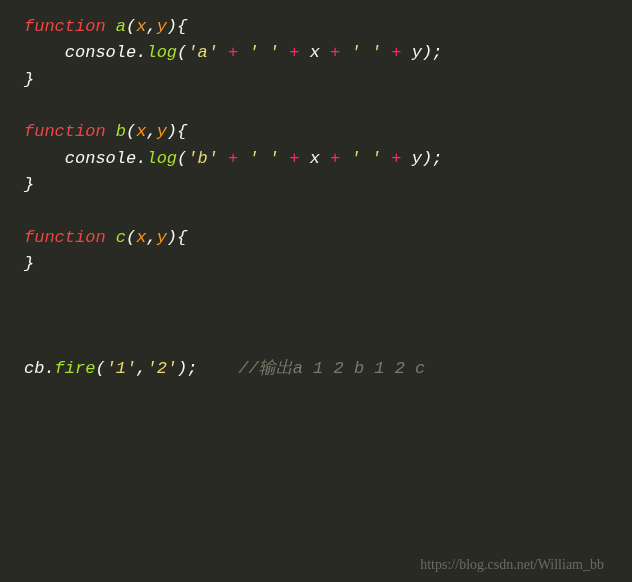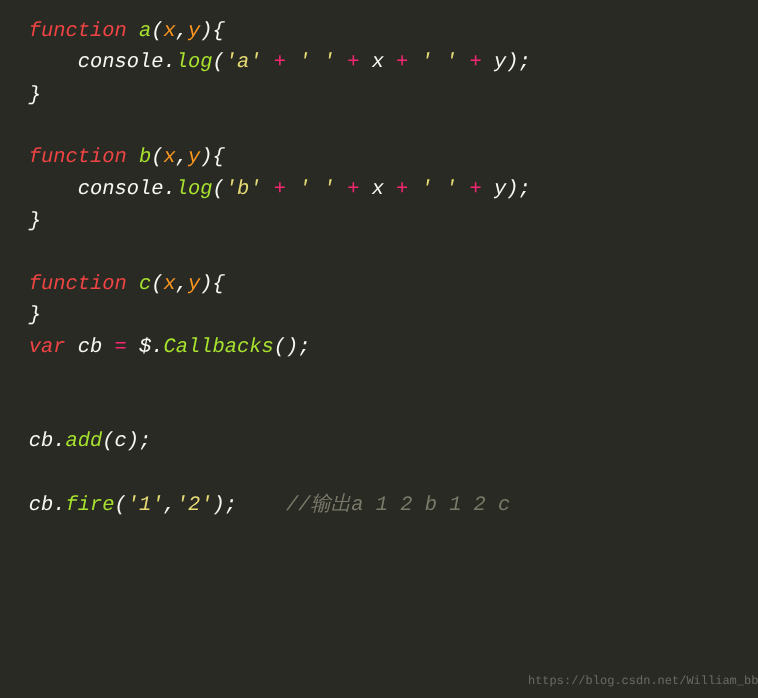--- a/index.html
+++ b/index.html
@@ -21,50 +21,48 @@
   .fn { color: #a6e22e; }
   .param { color: #fd971f; font-style: italic; }
   .id { color: #f8f8f2; }
   .punct { color: #f8f8f2; }
   .op { color: #f92672; }
   .str { color: #e6db74; }
   .comment { color: #7a7a6a; margin-top: 23px; }
   .watermark {
     position: absolute;
     bottom: 6px;
-    right: 0;
-    font-size: 10px;
+    right: 28px;
+    font-size: 14px;
     color: rgba(200,200,200,0.4);
     font-style: normal;
-    font-family: Liberation Mono, monospace;
+    font-family: Liberation Serif, serif;
   }
 </style>
 </head>
 <body>
 
 <div>
 
 <div class="line"><span class="kw">function</span> <span class="fn">a</span><span class="punct">(</span><span class="param">x</span><span class="punct">,</span><span class="param">y</span><span class="punct">)</span><span class="punct">{</span></div>
 <div class="line indent"><span class="id">console</span><span class="punct">.</span><span class="fn">log</span><span class="punct">(</span><span class="str">'a'</span><span class="op"> + </span><span class="str">' '</span><span class="op"> + </span><span class="id">x</span><span class="op"> + </span><span class="str">' '</span><span class="op"> + </span><span class="id">y</span><span class="punct">)</span><span class="punct">;</span></div>
 <div class="line"><span class="punct">}</span></div>
 <div class="line"> </div>
 
 <div class="line"><span class="kw">function</span> <span class="fn">b</span><span class="punct">(</span><span class="param">x</span><span class="punct">,</span><span class="param">y</span><span class="punct">)</span><span class="punct">{</span></div>
 <div class="line indent"><span class="id">console</span><span class="punct">.</span><span class="fn">log</span><span class="punct">(</span><span class="str">'b'</span><span class="op"> + </span><span class="str">' '</span><span class="op"> + </span><span class="id">x</span><span class="op"> + </span><span class="str">' '</span><span class="op"> + </span><span class="id">y</span><span class="punct">)</span><span class="punct">;</span></div>
 <div class="line"><span class="punct">}</span></div>
 <div class="line"> </div>
 
 <div class="line"><span class="kw">function</span> <span class="fn">c</span><span class="punct">(</span><span class="param">x</span><span class="punct">,</span><span class="param">y</span><span class="punct">)</span><span class="punct">{</span></div>
 <div class="line"><span class="punct">}</span></div>
 
-<div class="line"><span class="kw">var</span><span class="id"> cb </span><span class="op">=</span><span> </span><span class="id">$</span><span class="punct">.</span><span class="fn">Callbacks</span><span class="punct">()</span><span class="punct">;</span></div>
 <div class="line"> </div>
 
 <div class="line"> </div>
 
-<div class="line"><span class="id">cb</span><span class="punct">.</span><span class="fn">add</span><span class="punct">(</span><span class="id">c</span><span class="punct">)</span><span class="punct">;</span></div>
 <div class="line"> </div>
 
 <div class="line"><span class="id">cb</span><span class="punct">.</span><span class="fn">fire</span><span class="punct">(</span><span class="str">'1'</span><span class="punct">,</span><span class="str">'2'</span><span class="punct">)</span><span class="punct">;</span><span>    </span><span class="comment">//输出a 1 2 b 1 2 c</span></div>
 
 </div>
 
 <div class="watermark">https://blog.csdn.net/William_bb</div>
 
 </body></html>

